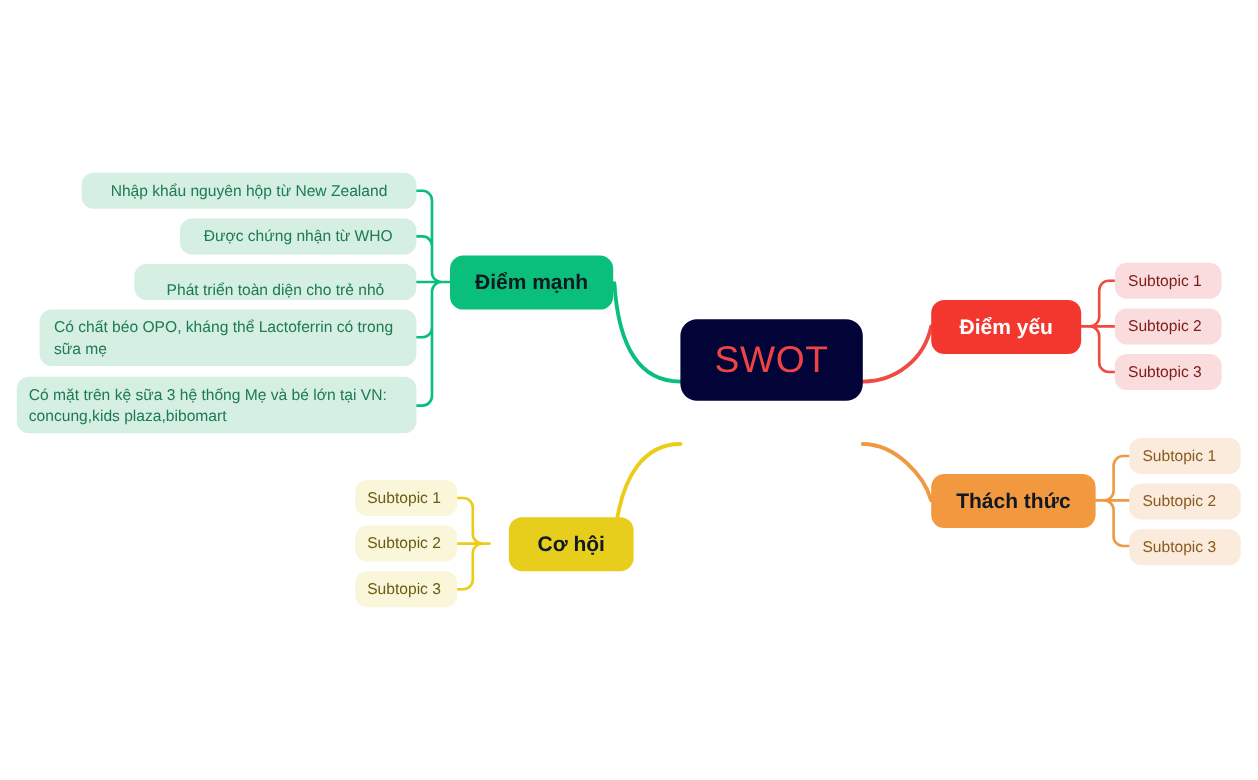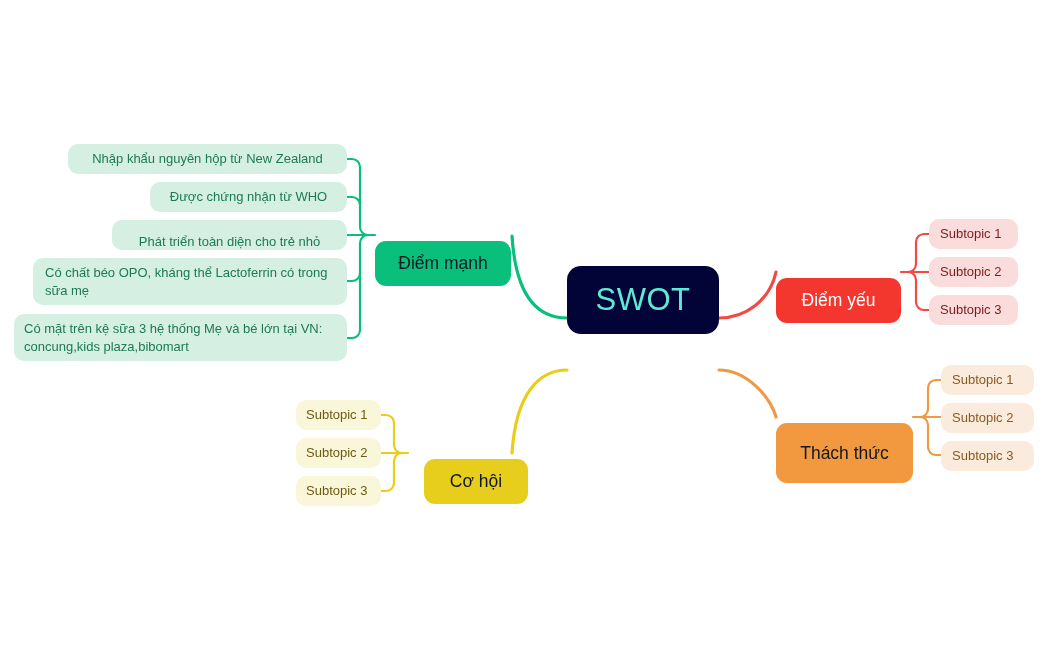--- a/index.html
+++ b/index.html
@@ -33,22 +33,21 @@
     z-index: 3;
   }
   .node-center {
     border-radius: 14px;
     font-size: 31px;
     letter-spacing: 0.5px;
   }
   .node-branch {
     border-radius: 11px;
     font-size: 17.5px;
-    font-weight: normal;
-    margin-top: 28px;
+    font-weight: bold;
   }
   .chip {
     position: absolute;
     box-sizing: border-box;
     display: flex;
     align-items: center;
     border-radius: 10px;
     font-size: 13px;
     line-height: 1.32;
     z-index: 3;
@@ -84,37 +83,37 @@
 
     <path d="M 913,417 H 941
              M 941,380 H 936 a 8,8 0 0 0 -8,8 V 409 a 8,8 0 0 1 -8,8 H 913
              M 941,455 H 936 a 8,8 0 0 1 -8,-8 V 425 a 8,8 0 0 0 -8,-8 H 913" fill="none" stroke="#EE9A43" stroke-width="2.2" stroke-linecap="round"></path>
 
     <path d="M 408,453 H 381
              M 381,415 H 386 a 8,8 0 0 1 8,8 V 445 a 8,8 0 0 0 8,8 H 408
              M 381,491 H 386 a 8,8 0 0 0 8,-8 V 461 a 8,8 0 0 1 8,-8 H 408" fill="none" stroke="#EBCC17" stroke-width="2.2" stroke-linecap="round"></path>
   </svg>
 
-  <div class="node node-center" style="left:567px; top:310px; width:152px; height:68px; transform:translateY(-44px); background:#020437; color:#5eead4;">
+  <div class="node node-center" style="left:567px; top:310px; width:152px; height:68px; transform:translateY(-44px); background:#020437; color:#ef4444;">
     <span>SWOT</span>
   </div>
 
   <div class="node node-branch" style="left:375px; top:213px; width:136px; height:45px; background:#0ABF7C; color:#101820;">
     <span>Điểm mạnh</span>
   </div>
 
   <div class="node node-branch" style="left:776px; top:250px; width:125px; height:45px; background:#F4372E; color:#ffffff;">
     <span>Điểm yếu</span>
   </div>
 
   <div class="node node-branch" style="left:424px; top:431px; width:104px; height:45px; background:#E8CE1C; color:#101820;">
     <span>Cơ hội</span>
   </div>
 
-  <div class="node node-branch" style="left:776px; top:395px; width:137px; height:60px; background:#F2983E; color:#101820;">
+  <div class="node node-branch" style="left:776px; top:395px; width:137px; height:45px; background:#F2983E; color:#101820;">
     <span>Thách thức</span>
   </div>
 
   <div class="chip chip-1line" style="left:68px; top:144px; width:279px; height:30px; background:#D5EFE3; color:#1D7A52; padding:0 12px;">
     <span>Nhập khẩu nguyên hộp từ New Zealand</span>
   </div>
 
   <div class="chip chip-1line" style="left:150px; top:182px; width:197px; height:30px; background:#D5EFE3; color:#1D7A52; padding:0 12px;">
     <span>Được chứng nhận từ WHO</span>
   </div>

